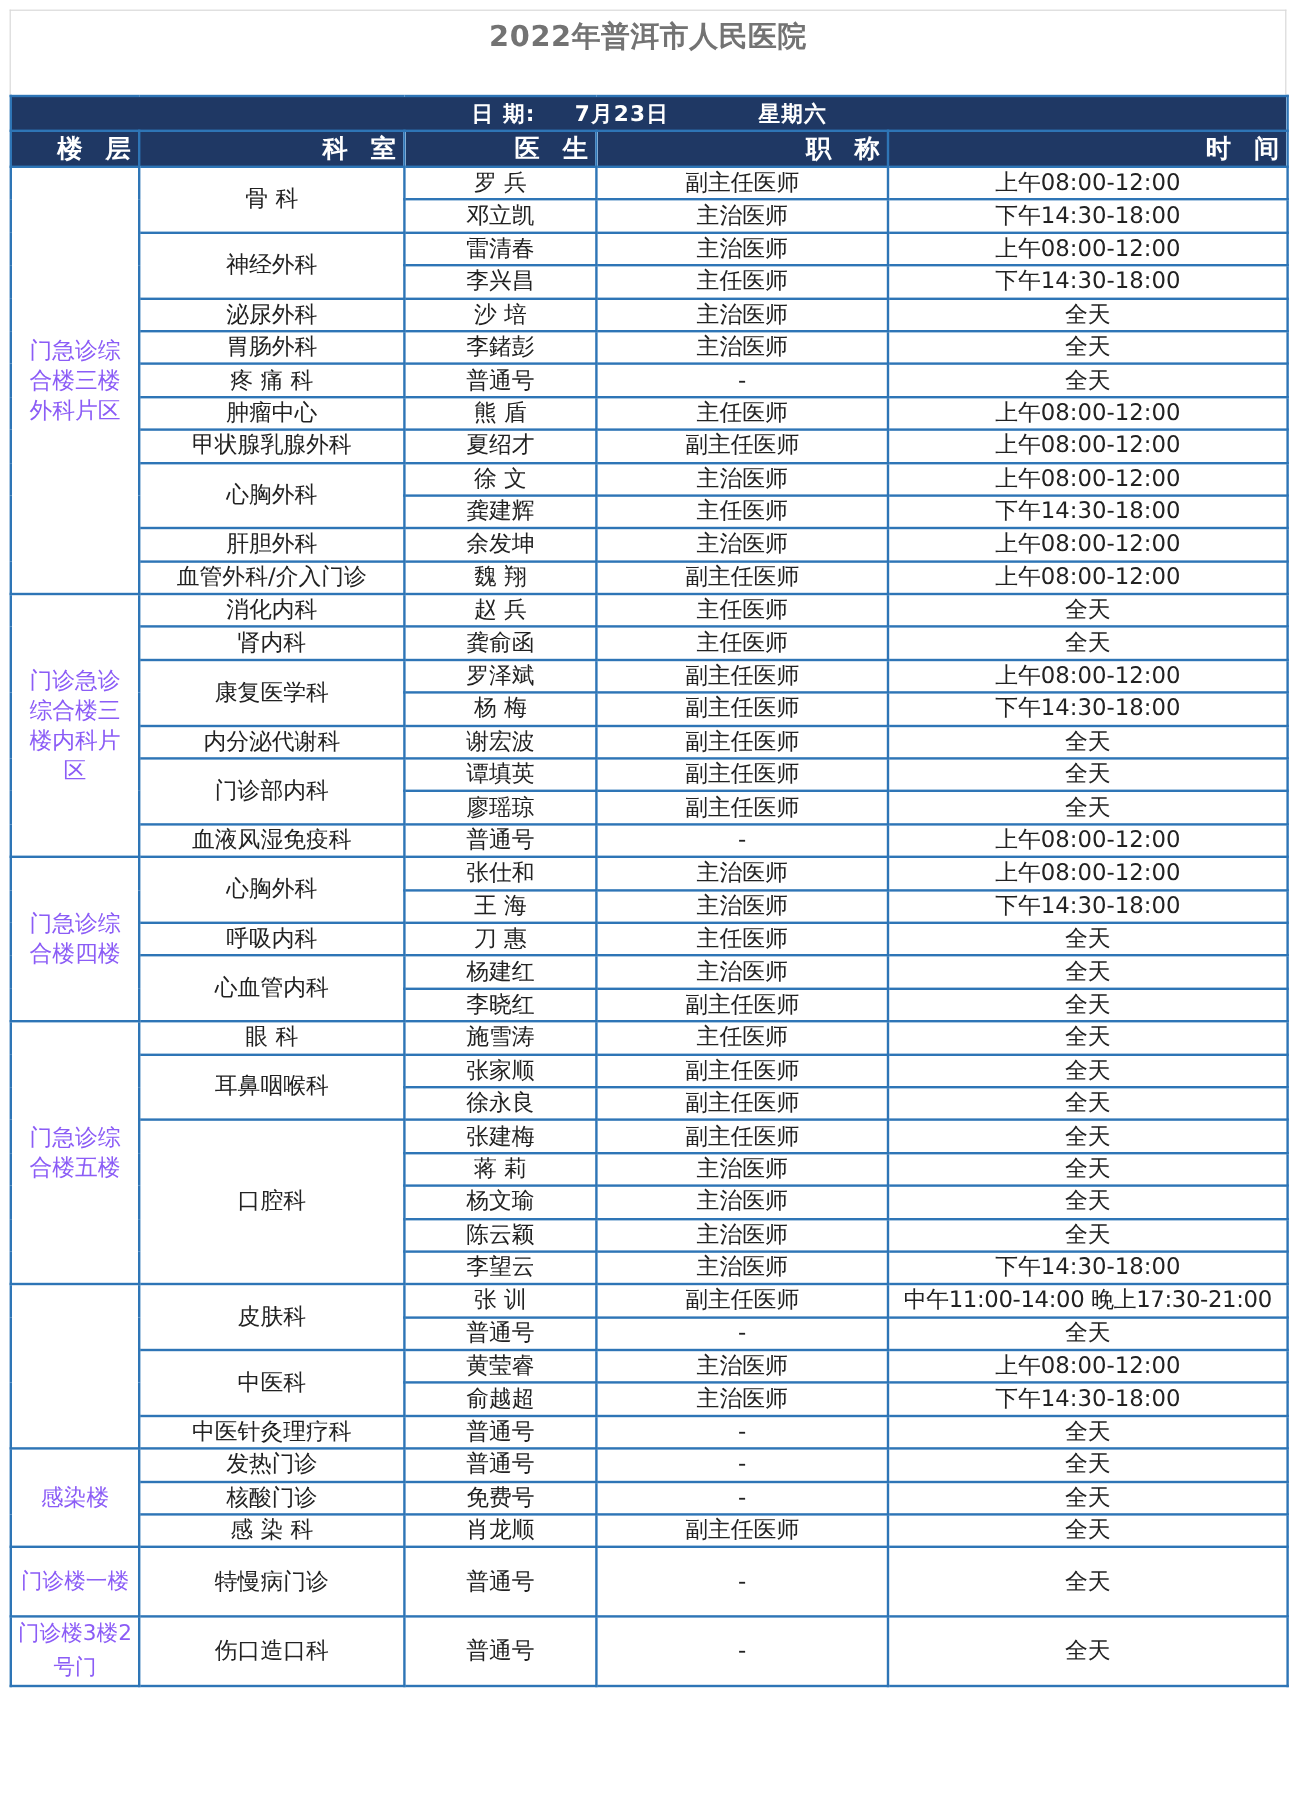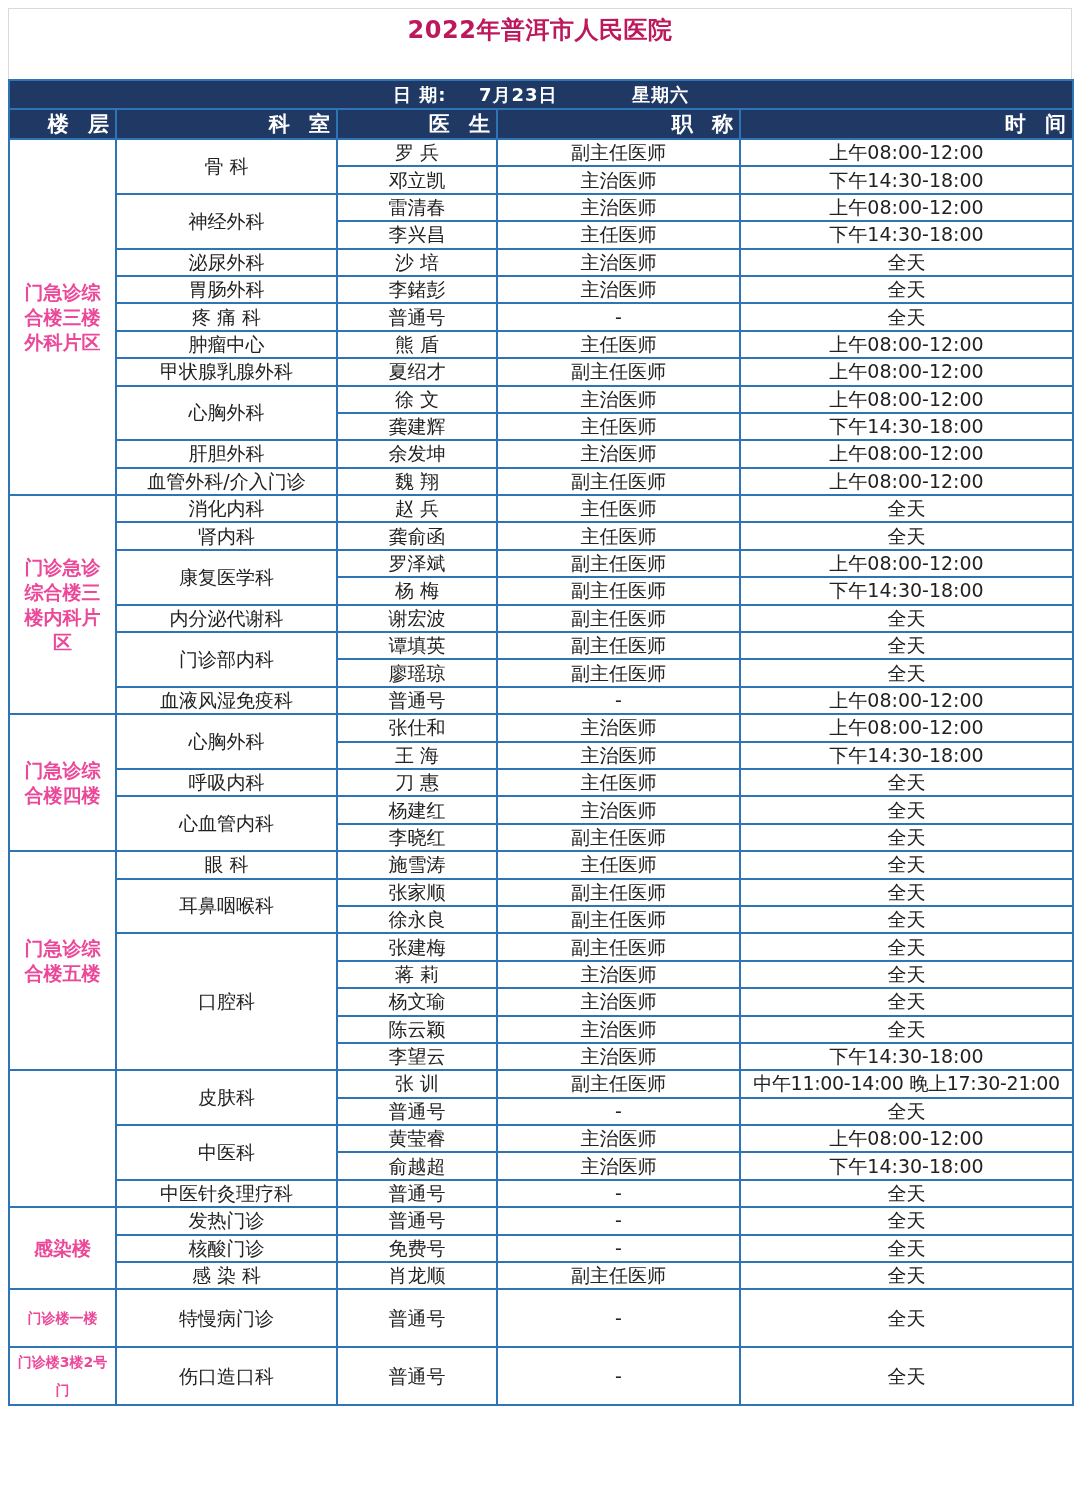--- a/index.html
+++ b/index.html
@@ -1,35 +1,35 @@
 <!DOCTYPE html>
 <html><head>
 <meta charset="utf-8">
 <style>
   html, body { margin:0; padding:0; background:#ffffff; }
   body { width:1080px; height:1504px; position:relative; overflow:hidden;
          font-family:"DejaVu Sans", "Liberation Sans", sans-serif; }
   .sheet { position:absolute; left:8px; top:8px; width:1064px; }
   .title-box { height:70px; border:1px solid #d9d9d9; border-bottom:none; text-align:center;
-               color:#be185d; font-weight:bold; }
+               color:#737373; font-weight:bold; }
   .title-line1 { font-size:24px; line-height:24px; padding-top:9px; letter-spacing:0.5px; }
   .title-line2 { font-size:24px; line-height:24px; padding-top:8px; letter-spacing:0.5px; }
   table { border-collapse:collapse; width:1064px; table-layout:fixed; }
   td, th { border:2px solid #2e75b6; text-align:center; vertical-align:middle; padding:0;
            color:#222; font-weight:normal; font-size:19px; white-space:nowrap; overflow:hidden; }
   tr.data td { height:25.4px; line-height:25px; }
   tr.tall td { height:56px; line-height:25px; }
   .date-row td { background:#1f3864; color:#fff; font-weight:bold; font-size:18px; height:27px;
                  border-color:#2e75b6; letter-spacing:1px;margin-left:48px; }
   .date-row .sp { display:inline-block; width:60px; }
   .head-row th { background:#1f3864; color:#fff; font-weight:bold; font-size:21px; height:28px;
                  letter-spacing:6px; border-color:#2e75b6;text-align:right; }
-  td.floor { color:#ec4899; font-weight:bold; font-size:19px; line-height:30px; white-space:normal;
+  td.floor { color:#8b5cf6; font-weight:normal; font-size:19px; line-height:30px; white-space:normal;
              padding:0 6px; }
-  td.floor.small { line-height:28px; font-size:14px; padding:0 2px; }
+  td.floor.small { line-height:28px; font-size:18px; padding:0 2px; }
   td.time.wide { font-size:19px; letter-spacing:-0.3px; }
 </style>
 </head>
 <body>
 
 <div class="sheet">
   <div class="title-box">
     <div class="title-line1">2022年普洱市人民医院</div>
   </div>
 

